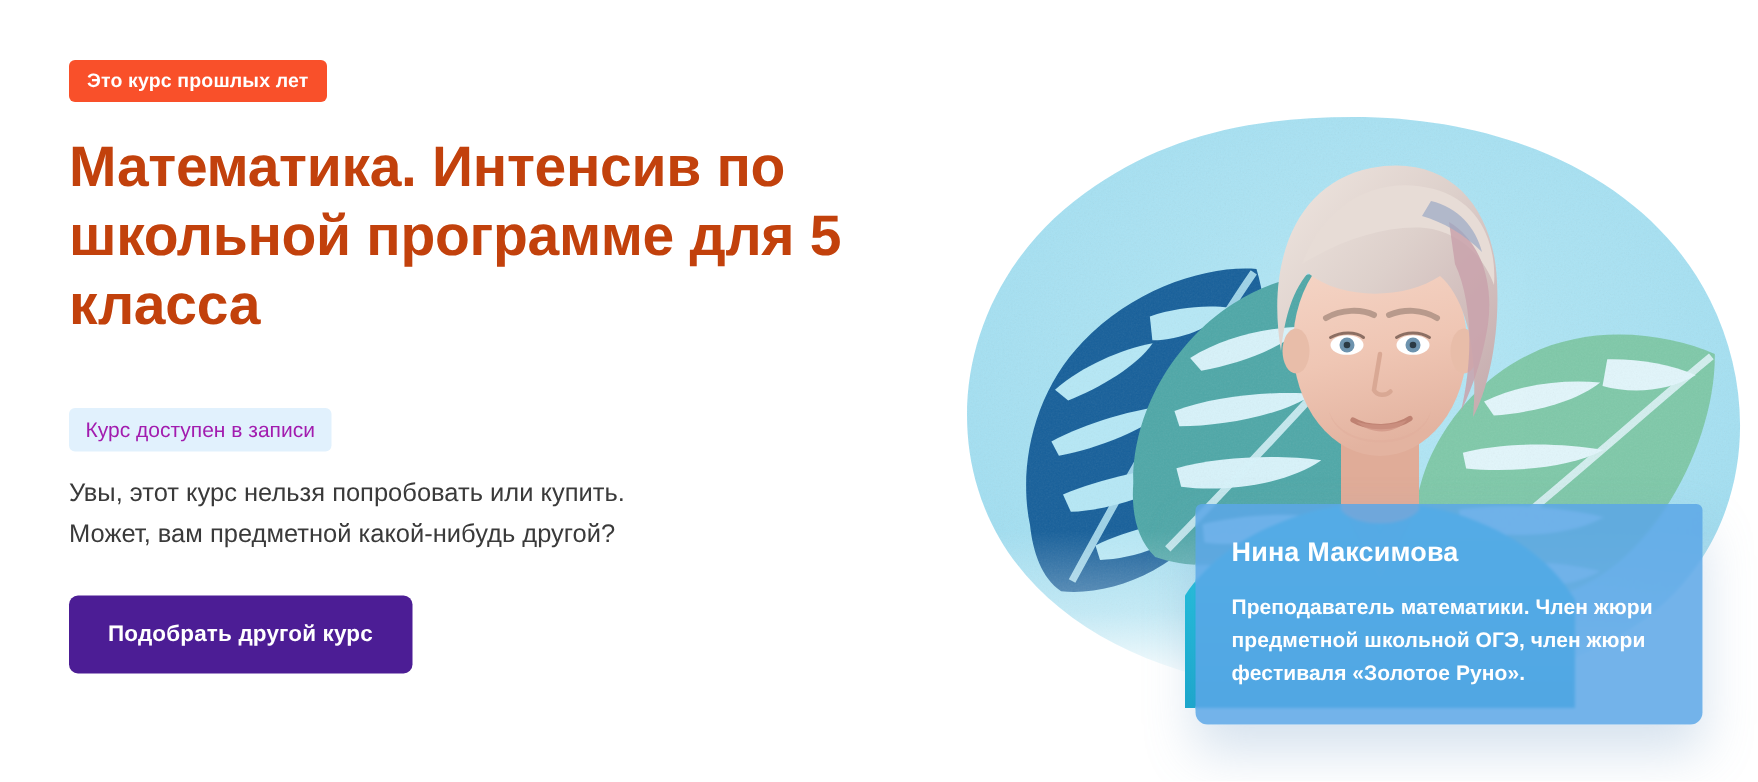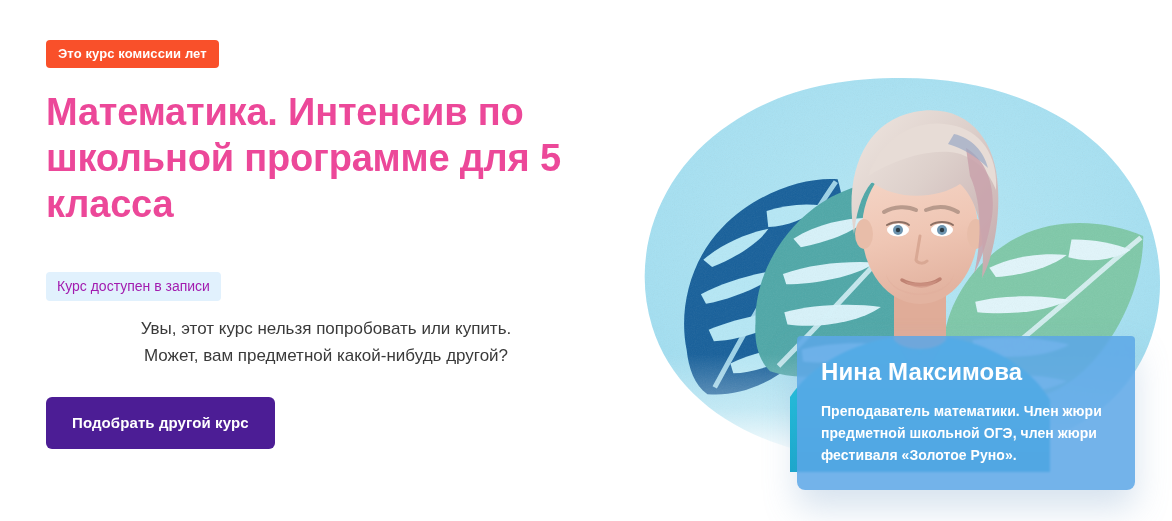--- a/index.html
+++ b/index.html
@@ -42,21 +42,21 @@
     border-radius: 4px;
     letter-spacing: 0.1px;
     white-space: nowrap;
   }
 
   .page-title {
     margin: 21px 0 0 0;
     font-size: 38px;
     line-height: 46px;
     font-weight: bold;
-    color: #ec4899;
+    color: #c2410c;
     letter-spacing: -0.2px;
     max-width: 520px;
   }
 
   .status-pill {
     display: inline-block;
     margin-top: 45px;
     background: #e1f1fd;
     color: #a21caf;
     font-size: 14px;
@@ -65,21 +65,21 @@
     border-radius: 4px;
     white-space: nowrap;
   }
 
   .lead-text {
     margin: 14px 0 0 0;
     font-size: 17px;
     line-height: 27px;
     color: #3a3a3a;
   }
-  .lead-text .lead-line { display: block; text-align: center; }
+  .lead-text .lead-line { display: block; }
 
   .cta-button {
     display: inline-block;
     margin-top: 28px;
     background: #4c1d95;
     color: #ffffff;
     border: none;
     border-radius: 6px;
     font-family: "Liberation Sans", sans-serif;
     font-size: 15px;
@@ -135,21 +135,21 @@
     padding: 22px 24px 24px 24px;
     background: rgba(92,166,230,0.86);
     border-radius: 4px 4px 8px 8px;
     box-shadow: 0 18px 34px rgba(120,160,200,0.30);
     backdrop-filter: blur(1px);
   }
 
   .teacher-name {
     margin: 0;
     color: #ffffff;
-    font-size: 24px;
+    font-size: 18px;
     font-weight: bold;
     line-height: 1.2;
     letter-spacing: 0.1px;
   }
 
   .teacher-bio {
     margin: 13px 0 0 0;
     color: #ffffff;
     font-size: 14px;
     font-weight: bold;
@@ -168,21 +168,21 @@
   }
   .portrait-svg { display: block; width: 260px; height: 408px; }
 </style>
 </head>
 <body>
 
 <div class="page">
 
   <div class="left-col">
 
-    <div class="archive-badge">Это курс комиссии лет</div>
+    <div class="archive-badge">Это курс прошлых лет</div>
 
     <h1 class="page-title">Математика. Интенсив по школьной программе для 5 класса</h1>
 
     <div class="status-pill">Курс доступен в записи</div>
 
     <p class="lead-text">
       <span class="lead-line">Увы, этот курс нельзя попробовать или купить.</span>
       <span class="lead-line">Может, вам предметной какой-нибудь другой?</span>
     </p>
 

